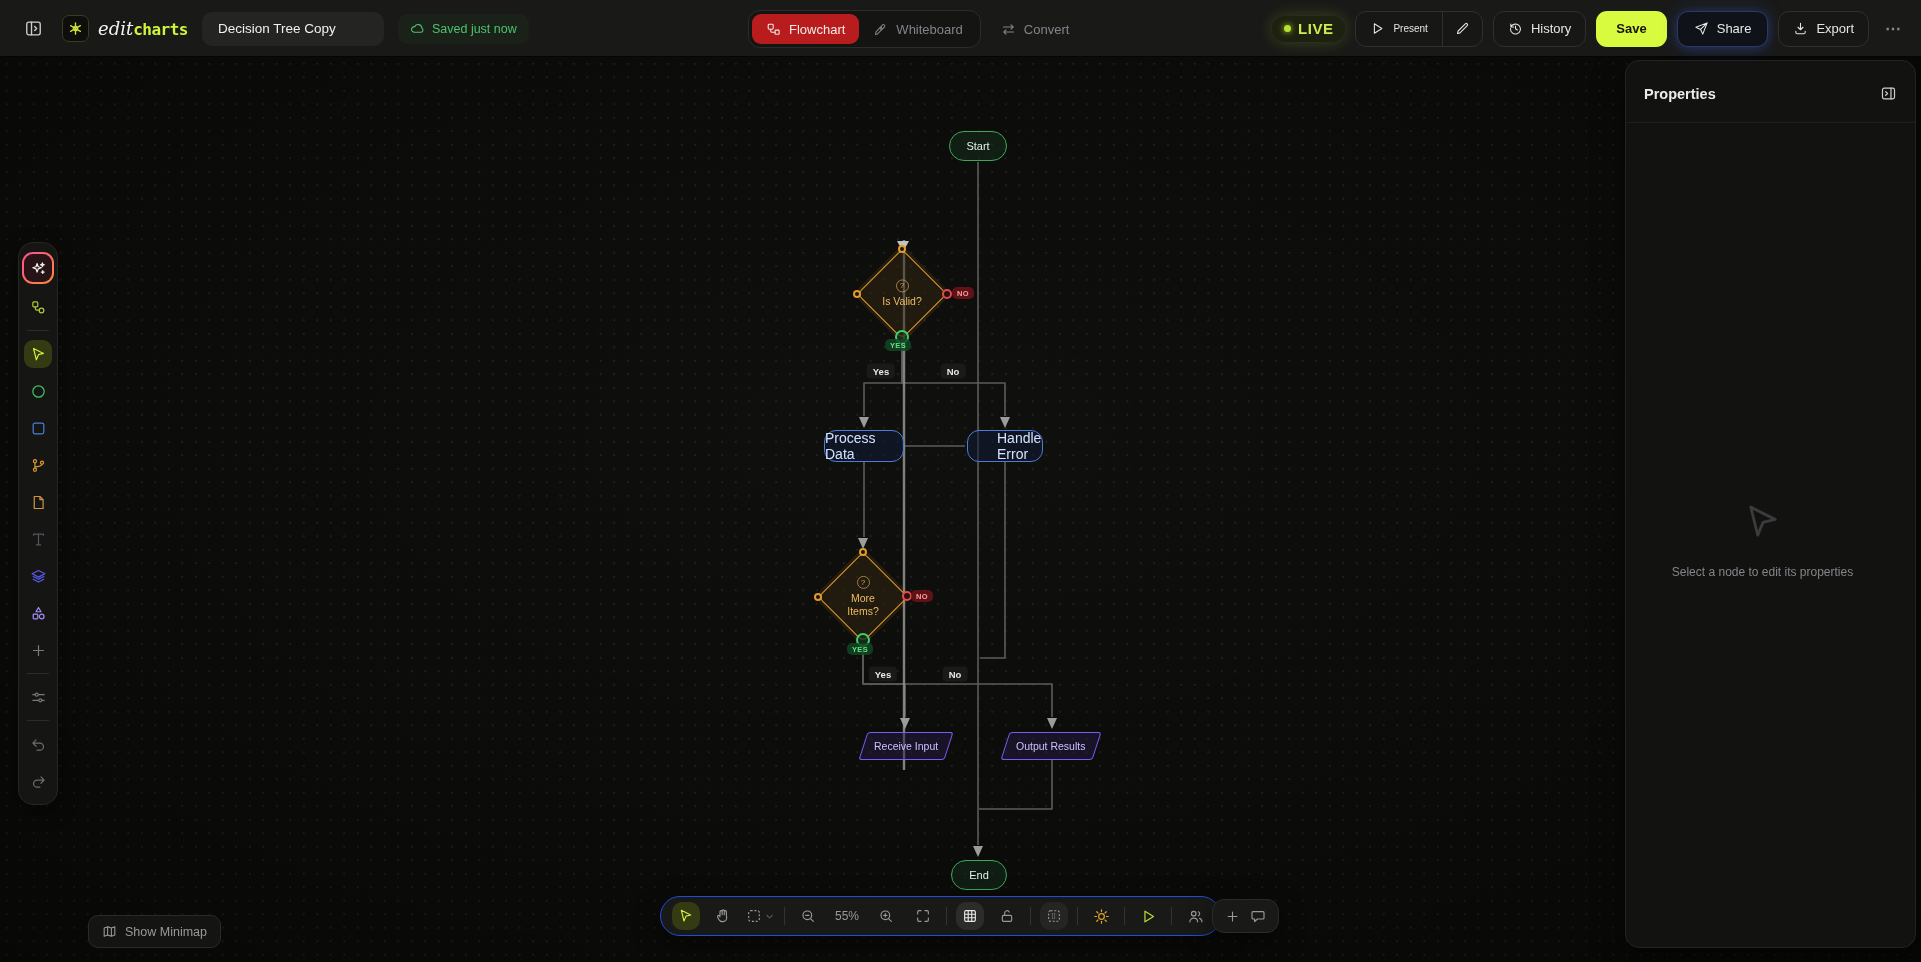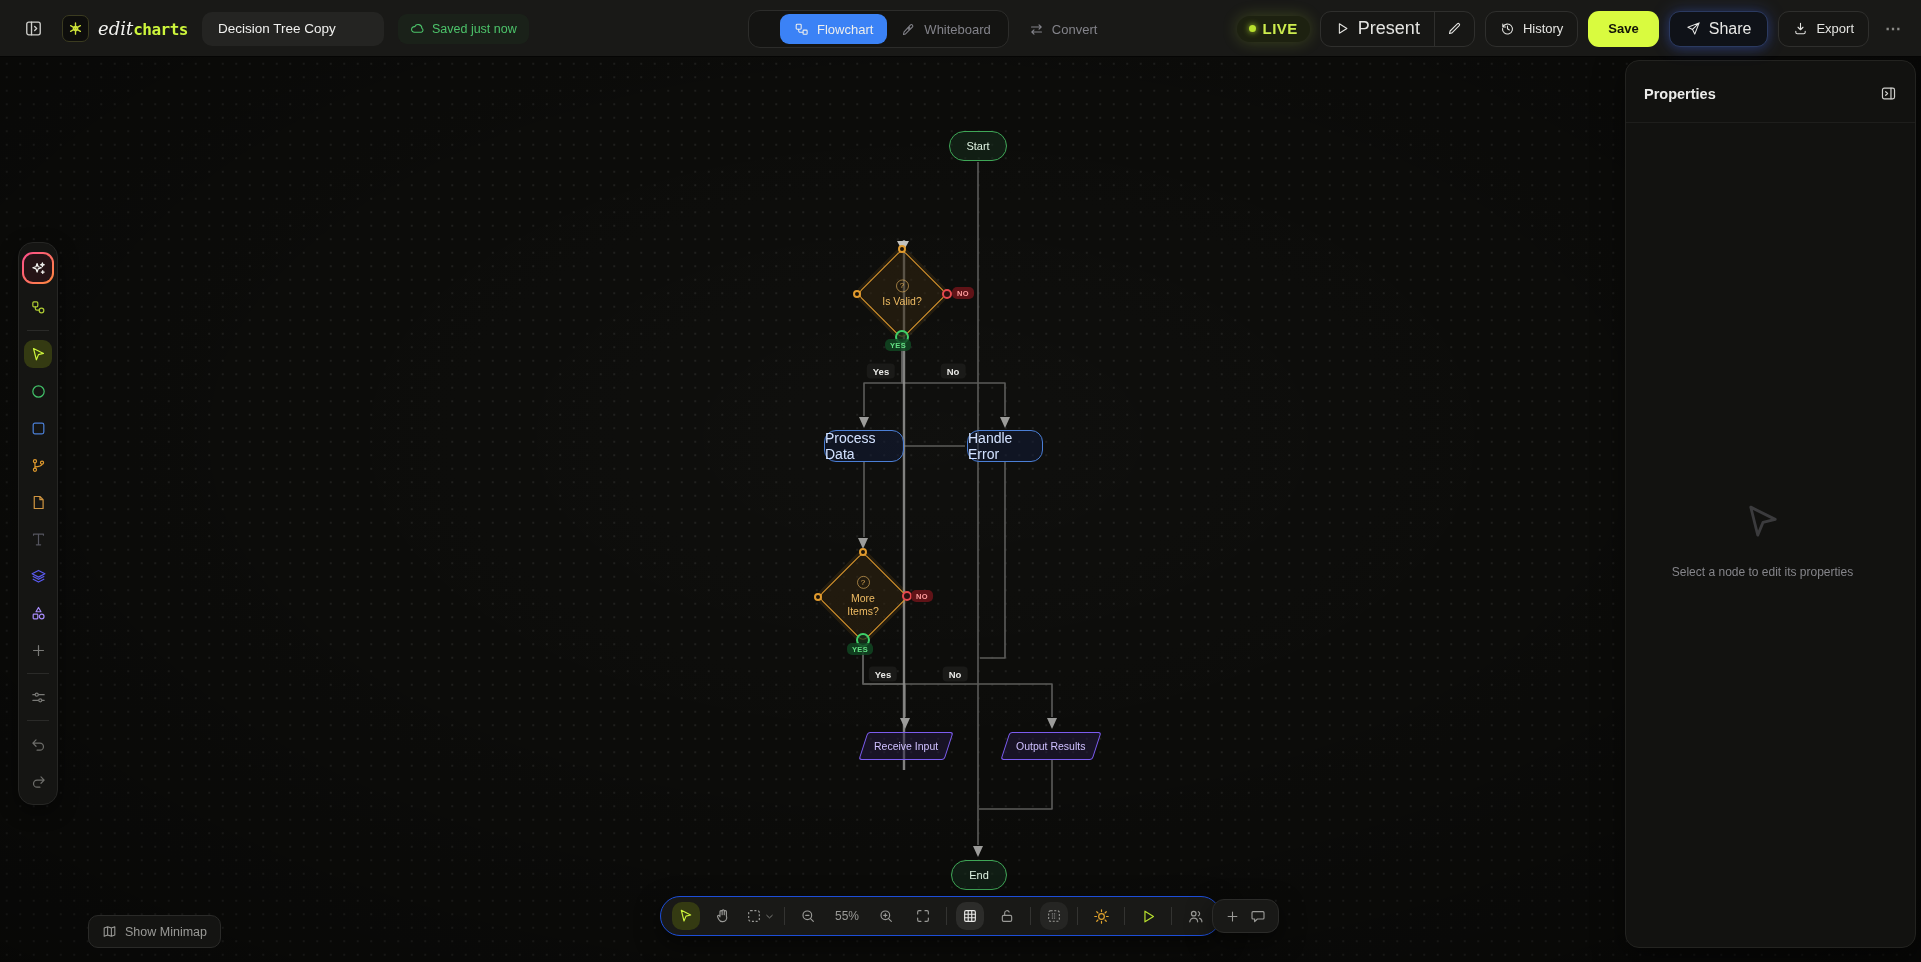--- a/index.html
+++ b/index.html
@@ -30,36 +30,36 @@
   .logo-text .open { font-family:"DejaVu Serif", serif; font-style:italic; font-size:18px; color:#f2f2ef; }
   .logo-text .charts { font-family:"DejaVu Sans Mono", monospace; font-weight:bold; font-size:16px; color:#cdf53c; letter-spacing:-0.5px; }
   .title-pill { height:34px; min-width:182px; background:#242422; border-radius:10px; display:flex; align-items:center;
     padding:0 16px; font-size:13.5px; color:#f0f0ee; }
   .saved-badge { height:30px; background:rgba(28,44,28,0.45); border-radius:9px; display:flex; align-items:center;
     gap:7px; padding:0 12px; font-size:12.5px; color:#4cc36a; }
 
   .tab-group { display:flex; align-items:center; background:#141412; border:1px solid #2c2c2a; border-radius:12px; padding:3px; }
   .tab { display:flex; align-items:center; gap:8px; height:30px; padding:0 14px; border-radius:9px;
     font-size:13px; color:#83838a; }
-  .tab.active { background:#3b82f6; color:#eeeeec;margin-left:28px; }
+  .tab.active { background:#b91c1c; color:#eeeeec; }
   .tab-plain { display:flex; align-items:center; gap:8px; height:34px; padding:0 10px; font-size:13px; color:#83838a; }
 
   .live-pill { height:26px; display:flex; align-items:center; gap:7px; padding:0 12px; border-radius:999px;
     background:#1d2110; box-shadow:0 0 16px rgba(190,230,60,0.22); font-size:15px; font-weight:bold;
     letter-spacing:0.5px; color:#cdec4e; }
   .live-dot { width:7px; height:7px; border-radius:50%; background:#b8e02e; box-shadow:0 0 6px #b8e02e; }
   .btn-group { display:flex; align-items:stretch; height:36px; background:#171715; border:1px solid #2f2f2d; border-radius:11px; overflow:hidden; }
-  .btn { display:flex; align-items:center; gap:8px; padding:0 14px; font-size:18px; font-weight:500; color:#e4e4e1; }
+  .btn { display:flex; align-items:center; gap:8px; padding:0 14px; font-size:10px; font-weight:500; color:#e4e4e1; }
   .btn-group .sep { width:1px; background:#2f2f2d; }
   .btn-outline { height:36px; display:flex; align-items:center; gap:8px; padding:0 14px; background:#171715;
     border:1px solid #2f2f2d; border-radius:11px; font-size:13px; font-weight:500; color:#e4e4e1; }
   .btn-save { height:36px; display:flex; align-items:center; padding:0 20px; background:#d9fb3f; color:#131308;
     border-radius:11px; font-size:13px; font-weight:600; }
   .btn-share { height:36px; display:flex; align-items:center; gap:8px; padding:0 16px; background:#0f1218;
-    border:1px solid #2b3a60; border-radius:11px; font-size:16px; font-weight:500; color:#e8e8e6;
+    border:1px solid #2b3a60; border-radius:11px; font-size:13px; font-weight:500; color:#e8e8e6;
     box-shadow:0 0 18px rgba(70,110,255,0.25), 0 2px 10px rgba(60,100,255,0.18); }
   .dots-btn { color:#8a8a87; font-size:16px; font-weight:bold; letter-spacing:2px; padding:0 6px; }
 
   
   .left-bar { position:absolute; left:18px; top:242px; width:40px; z-index:40; background:#151513;
     border:1px solid #262624; border-radius:15px; padding:9px 0; display:flex; flex-direction:column;
     align-items:center; gap:9px; box-shadow:0 6px 20px rgba(0,0,0,0.45); }
   .tool { width:28px; height:28px; border-radius:9px; display:grid; place-items:center; }
   .tool.active { background:#343a12; }
   .ai-btn { width:32px; height:32px; border-radius:11px; padding:2px; background:linear-gradient(135deg,#ff4d8d,#ff8a3d); }
@@ -164,21 +164,21 @@
 <div class="port-pill no" style="left:963px; top:293px;">NO</div>
 <div class="port green" style="left:902px; top:337px;"></div>
 <div class="port-pill yes" style="left:898px; top:345px;">YES</div>
 
 <div class="edge-label" style="left:881px; top:371px;">Yes</div>
 <div class="edge-label" style="left:953px; top:371px;">No</div>
 
 <div class="node rect-node" style="left:824px; top:430px; width:80px; height:32px;">
   <span>Process Data</span>
 </div>
-<div class="node rect-node" style="left:967px; top:430px; width:76px; height:32px;">
+<div class="node rect-node" style="left:967px; top:430px; width:76px; height:32px;padding-left:29px;">
   <span>Handle Error</span>
 </div>
 
 <div class="diamond" style="left:831px; top:565px; width:64px; height:64px;"></div>
 <div class="diamond-label" style="left:863px; top:597px; width:52px;">
   <span class="q-badge">?</span>
   <span>More Items?</span>
 </div>
 <div class="port amber" style="left:863px; top:552px;"></div>
 <div class="port amber" style="left:818px; top:597px;"></div>

